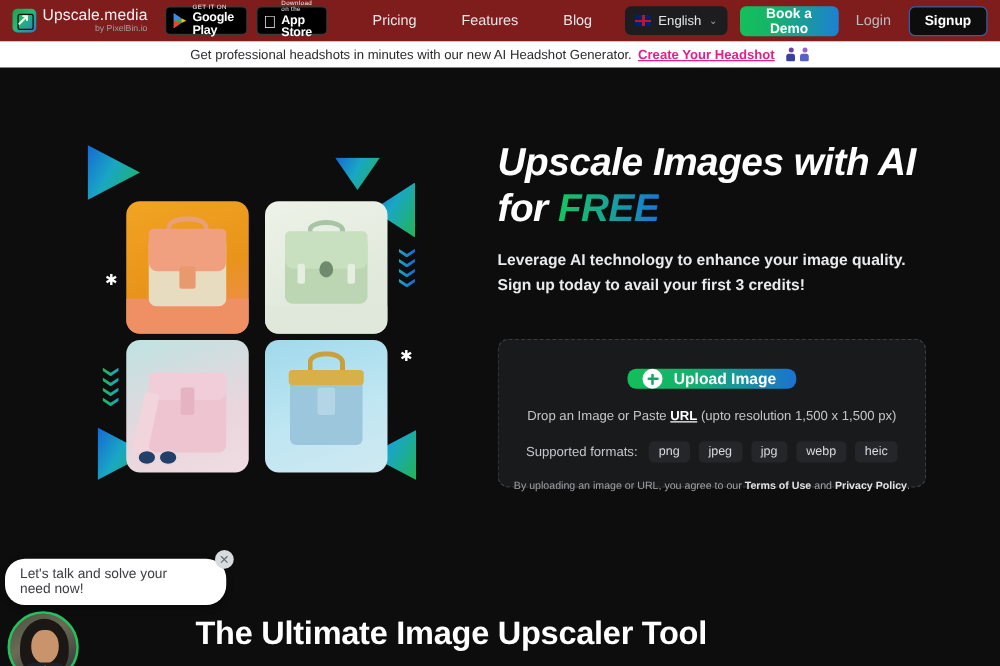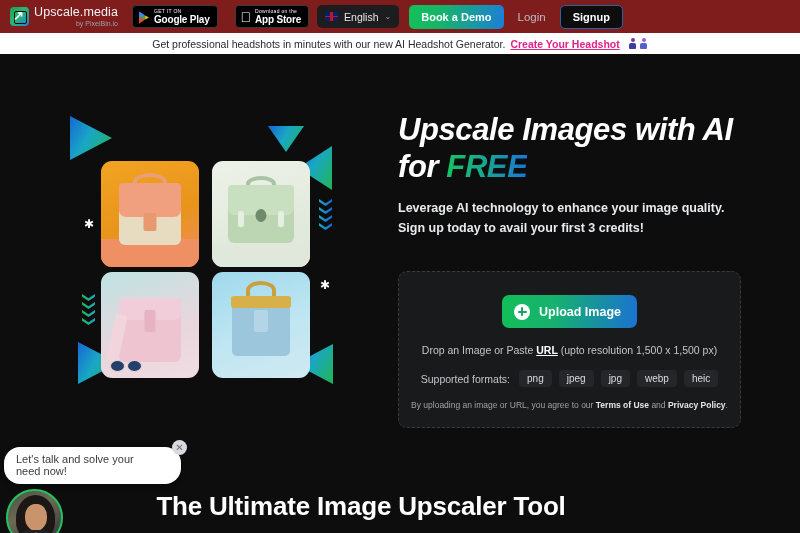--- a/index.html
+++ b/index.html
@@ -28,21 +28,21 @@
     border: 1.6px solid #0d0d0e; border-radius: 2px;
   }
   .brand-mark::after {
     content: "↗"; position: absolute; left: 3px; top: -1px; font-size: 13px;
     color: #e9fff4; font-weight: bold; line-height: 19px;
   }
   .brand-text { line-height: 1; }
   .brand-title { font-size: 12.5px; color: #f1f2f4; font-weight: 500; letter-spacing: .1px; }
   .brand-sub { font-size: 7px; color: #9aa0a6; text-align: right; margin-top: 2px; }
 
-  .store-badges { display: flex; gap: 17px; margin-left: 14px; }
+  .store-badges { display: flex; gap: 7px; margin-left: 14px; }
   .badge {
     height: 23px; border-radius: 4px; background: #000;
     border: 1px solid #3a3a3c; display: flex; align-items: center;
     gap: 4px; padding: 0 7px 0 5px; color: #fff;
   }
   .badge-lines { display: flex; flex-direction: column; line-height: 1; }
   .badge-top { font-size: 5px; letter-spacing: .3px; color: #f2f2f2; }
   .badge-big { font-size: 10px; font-weight: bold; letter-spacing: -.2px; margin-top: 1px; }
   .gp-icon { width: 12px; height: 13px; position: relative; }
   .ap-icon { font-size: 14px; line-height: 1; color: #fff; }
@@ -154,21 +154,21 @@
     background: linear-gradient(90deg, #16c45f 0%, #17a98e 45%, #1877d8 100%);
     -webkit-background-clip: text; background-clip: text; color: transparent;
   }
   .subcopy {
     margin-top: 14px; font-size: 12.5px; font-weight: bold; color: #e9eaec;
     line-height: 1.55; width: 335px;
   }
 
   
   .upload-card {
-    position: absolute; left: 398px; top: 217px; width: 343px; height: 157px;
+    position: absolute; left: 398px; top: 217px; width: 343px; height: 119px;
     background: #191a1c; border: 1px dashed #3a3b3f; border-radius: 9px;
     display: flex; flex-direction: column; align-items: center;
   }
   .btn-upload {
     margin-top: 23px; height: 33px; border-radius: 7px; padding: 0 16px 0 12px;
     background: linear-gradient(95deg, #12bf58 0%, #16b070 40%, #1b72d2 100%);
     display: flex; align-items: center; gap: 9px; border: none; cursor: pointer;
   }
   .plus-circle {
     width: 16px; height: 16px; border-radius: 50%; background: #fff;
@@ -269,20 +269,25 @@
       </div>
       <div class="badge">
         <span class="ap-icon"></span>
         <span class="badge-lines">
           <span class="badge-top">Download on the</span>
           <span class="badge-big">App Store</span>
         </span>
       </div>
     </div>
 
+    <div class="nav-links">
+      <span class="nav-link">Pricing</span>
+      <span class="nav-link">Features</span>
+      <span class="nav-link">Blog</span>
+    </div>
 
     <div class="lang-select">
       <span class="flag"></span>
       <span class="lang-label">English</span>
       <span class="chev">⌄</span>
     </div>
 
     <button class="btn-demo">Book a Demo</button>
     <span class="btn-login">Login</span>
     <button class="btn-signup">Signup</button>

